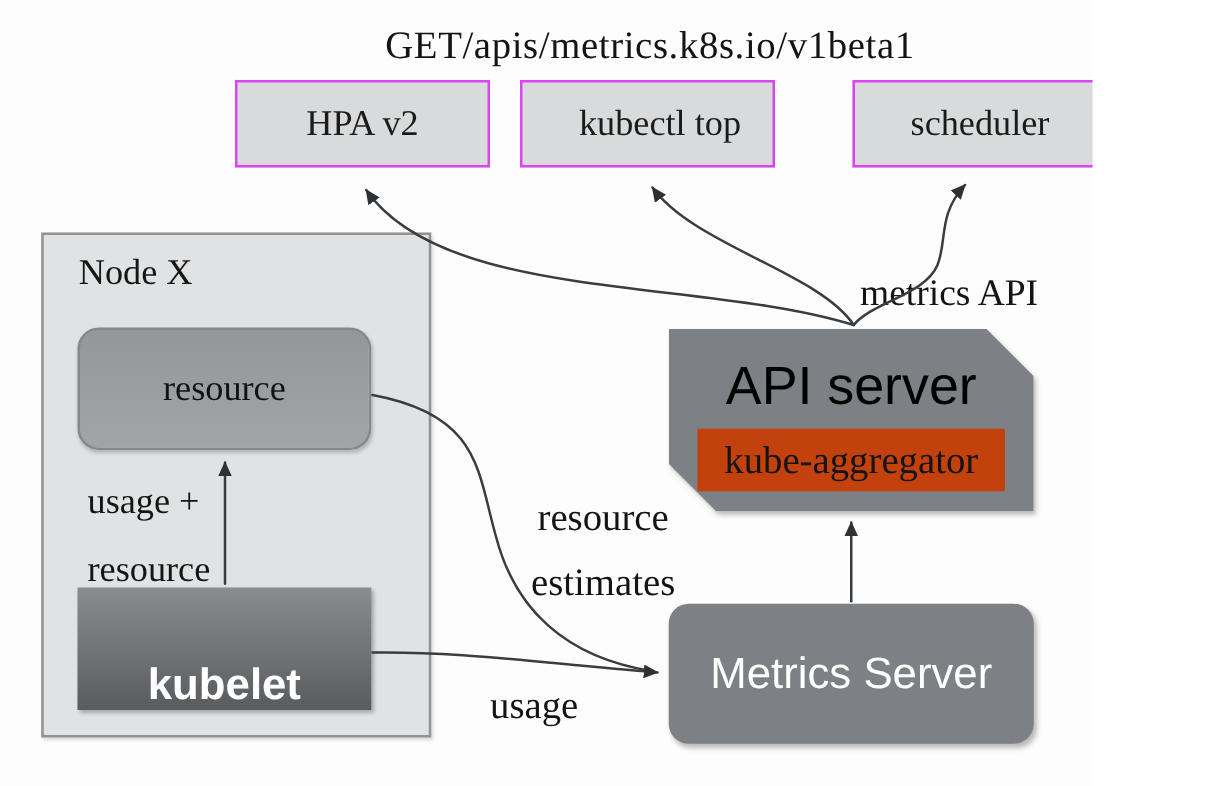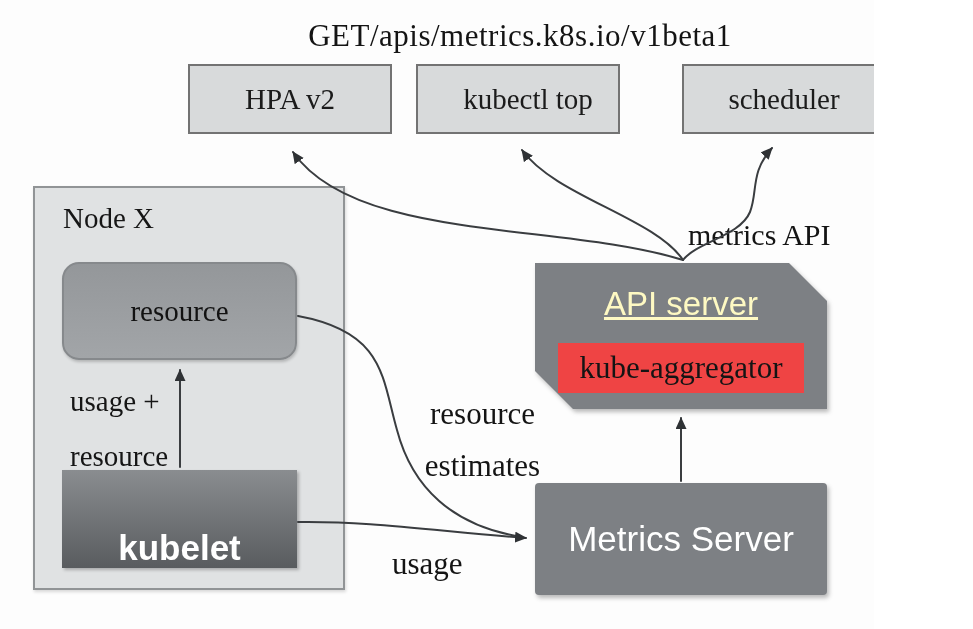--- a/index.html
+++ b/index.html
@@ -10,21 +10,21 @@
   .abs{position:absolute;}
   .sans{font-family:"Liberation Sans", sans-serif;}
 
   #diagram-title{
     left:150px;top:18px;width:740px;text-align:center;
     font-size:31px;letter-spacing:0.5px;color:#141414;
   }
 
   .client-box{
     top:64px;width:204px;height:70px;
-    background:#d8dadb;border:2px solid #737373;box-sizing:border-box;
+    background:#d8dadb;border:2px solid #d946ef;box-sizing:border-box;
     display:flex;align-items:center;justify-content:center;
     font-size:29px;color:#1b1b1b;
   }
   #box-hpa{left:188px;}
   #box-kubectl{left:416px;padding-left:20px;}
   #box-scheduler{left:649px;margin-left:33px;}
 
   #node-x{
     left:33px;top:186px;width:312px;height:404px;
     background:#e0e2e3;border:2px solid #919496;box-sizing:border-box;
@@ -53,30 +53,30 @@
   #usage-mappings span{display:block;}
 
   #api-server-wrap{left:535px;top:263px;width:292px;height:146px;
     filter:drop-shadow(2px 3px 2px rgba(60,60,60,0.35));}
   #api-server{
     width:292px;height:146px;background:#7d8084;position:relative;
     clip-path:polygon(0 0, calc(100% - 38px) 0, 100% 38px, 100% 100%, 38px 100%, 0 calc(100% - 38px));
   }
   #api-server-label{
     position:absolute;left:0;top:22px;width:100%;text-align:center;
-    font-size:33px;color:#fef9c3;text-decoration:underline;
+    font-size:43px;color:#000000;
   }
   #kube-aggregator{
     position:absolute;left:23px;top:80px;width:246px;height:50px;
-    background:#ef4444;display:flex;align-items:center;justify-content:center;
+    background:#c2410c;display:flex;align-items:center;justify-content:center;
     font-size:31px;color:#141414;
   }
 
   #metrics-server{
-    left:535px;top:483px;width:292px;height:112px;border-radius:4px;
+    left:535px;top:483px;width:292px;height:112px;border-radius:16px;
     background:#7d8084;display:flex;align-items:center;justify-content:center;
     font-size:35px;color:#ffffff;
     box-shadow:2px 3px 4px rgba(60,60,60,0.35);
   }
 
   #metrics-api-label{left:688px;top:218px;font-size:30px;color:#141414;}
   #resource-estimates-label{left:400px;top:388px;width:165px;text-align:center;
     font-size:31px;line-height:52px;color:#141414;}
   #resource-estimates-label span{display:block;}
   #usage-label{left:392px;top:546px;font-size:31px;color:#141414;}

